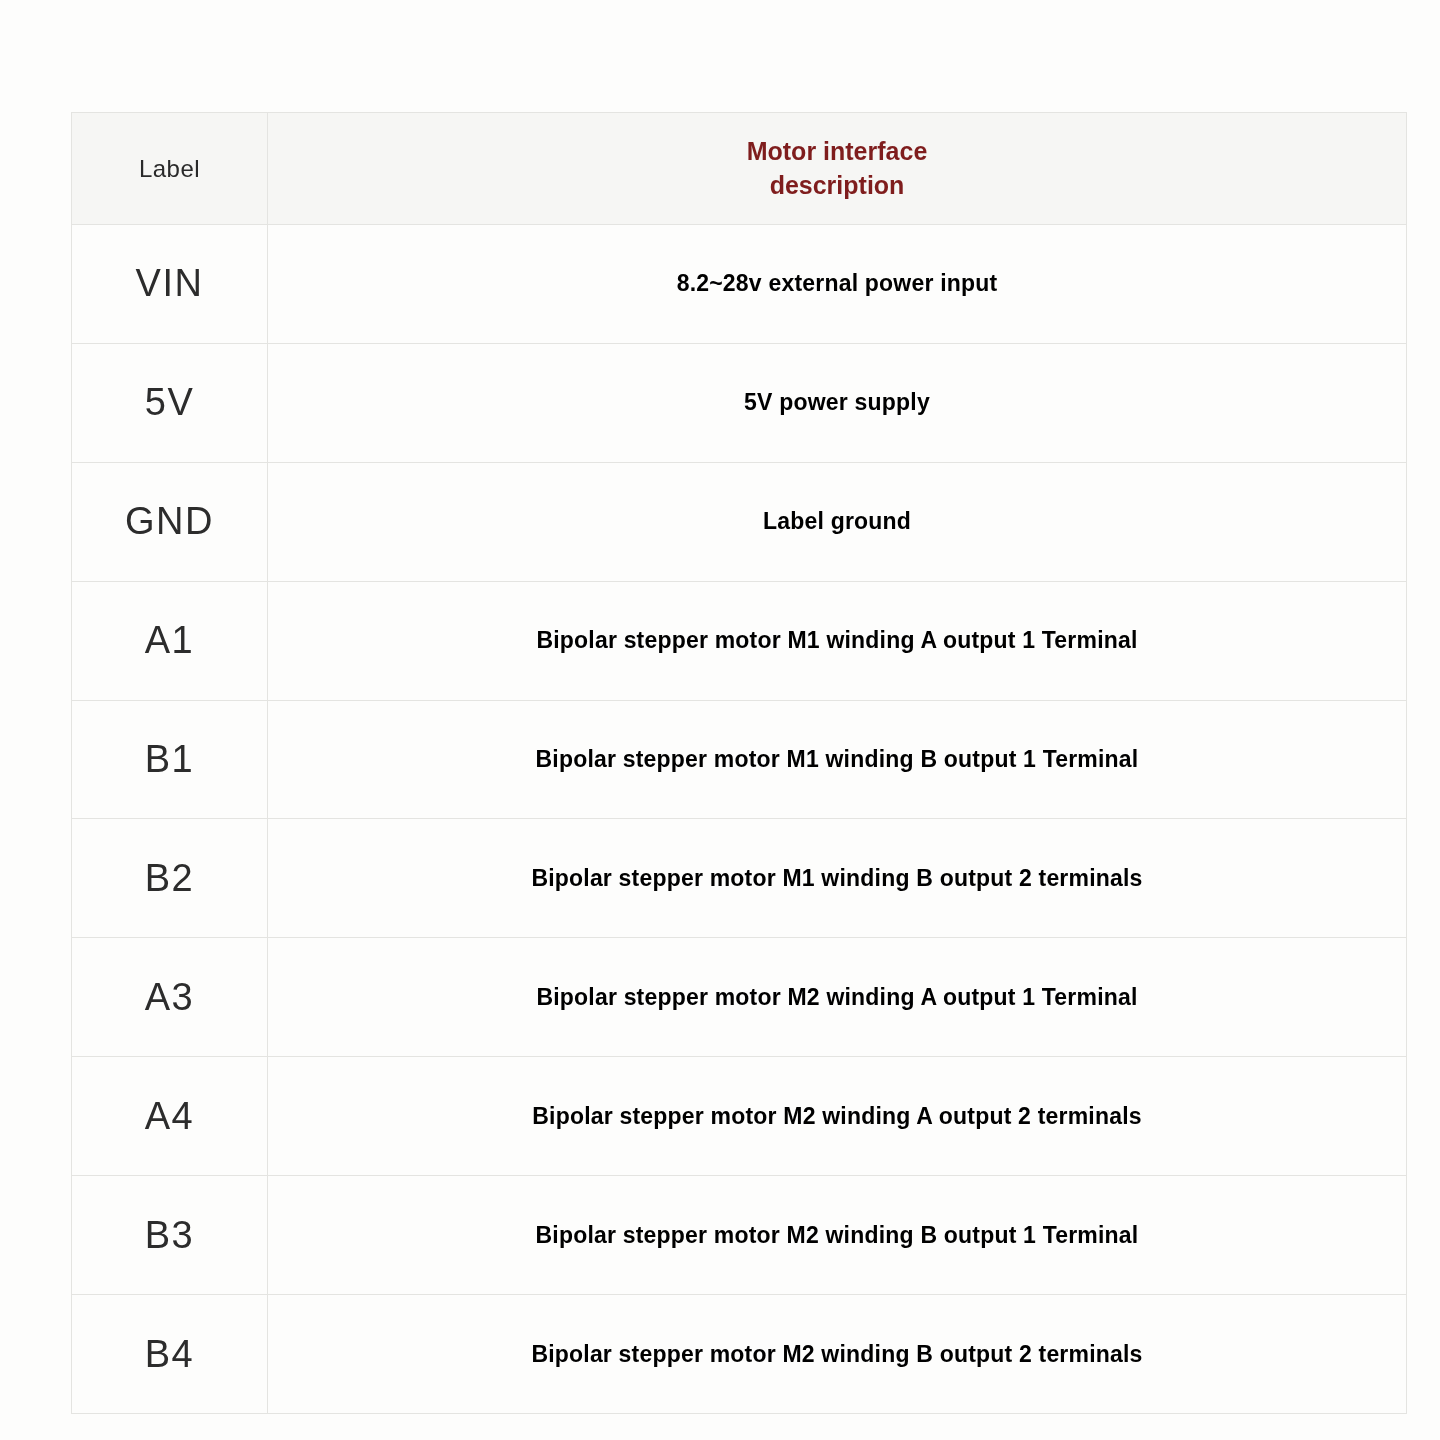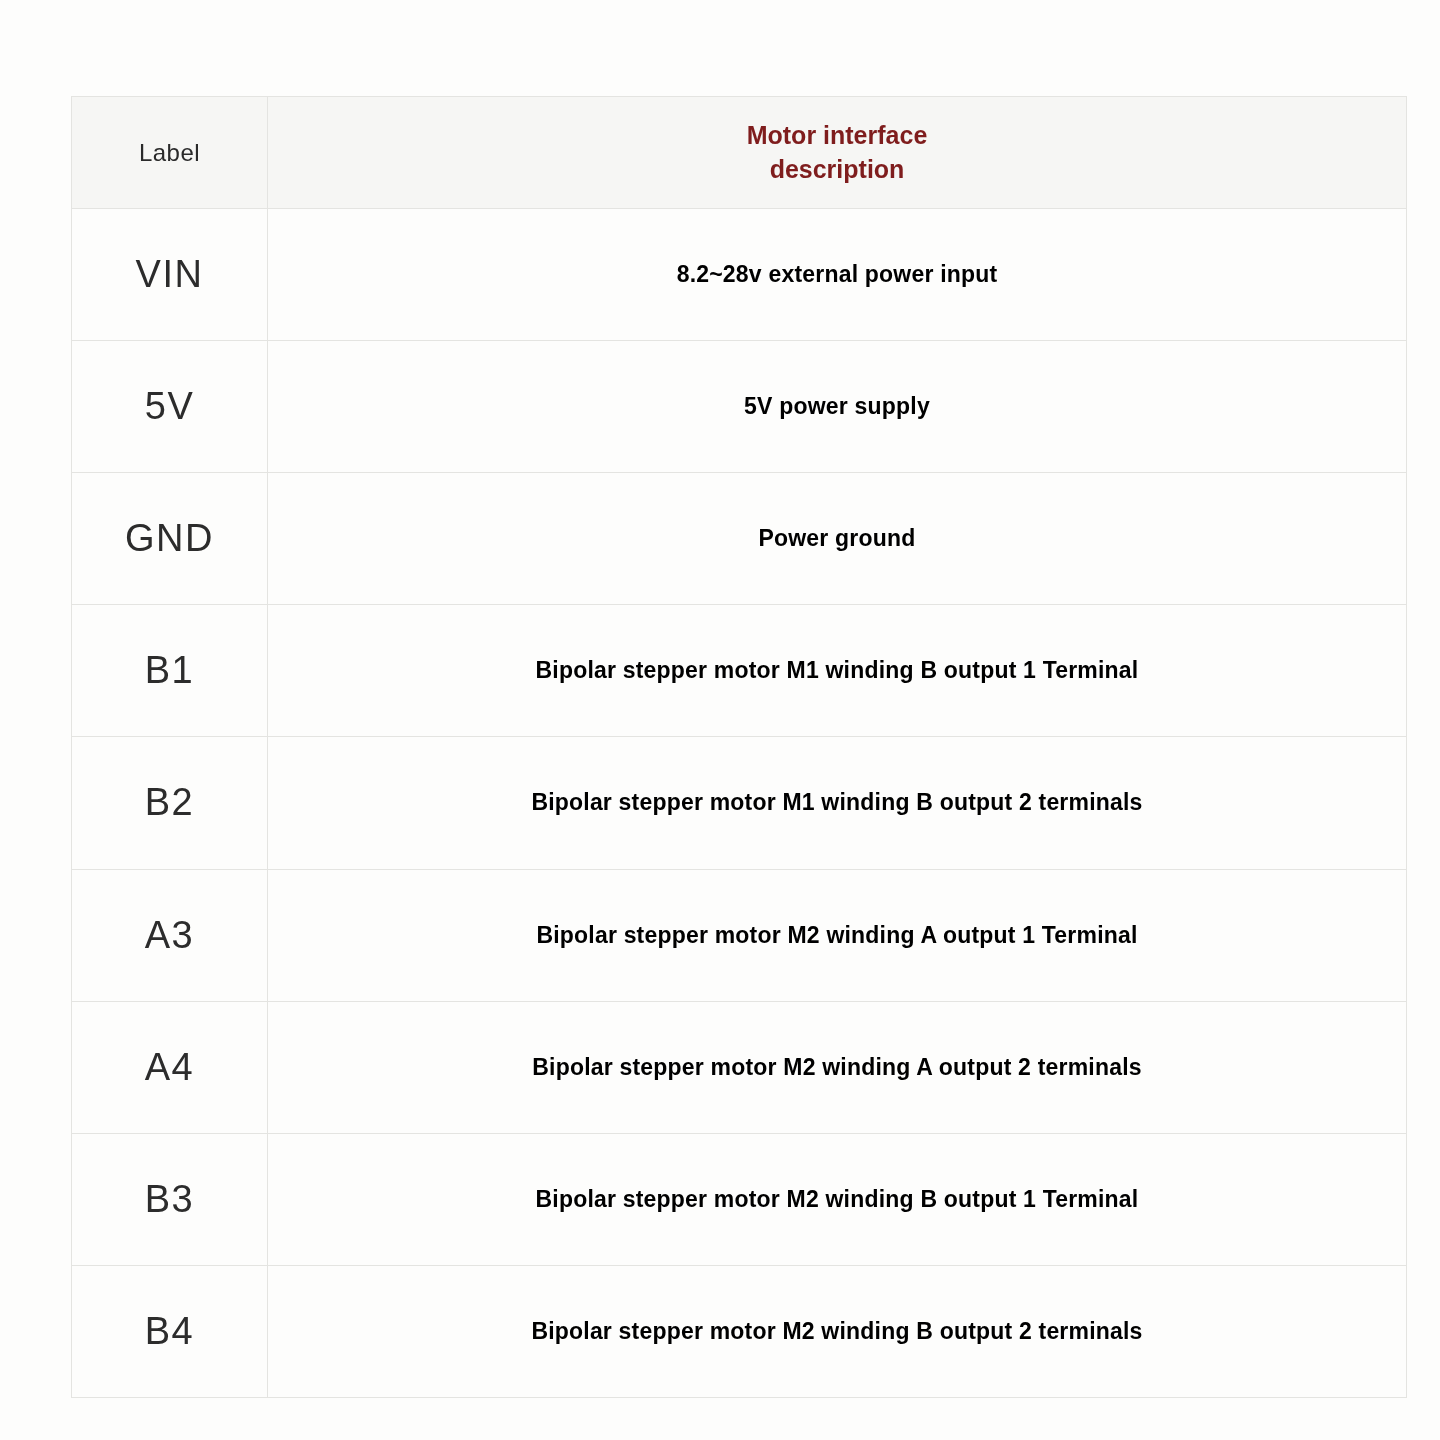--- a/index.html
+++ b/index.html
@@ -10,21 +10,21 @@
     width: 1440px;
     height: 1440px;
     position: relative;
     background: #fdfdfc;
     font-family: "Liberation Sans", sans-serif;
     color: #1d1d1d;
   }
   table.spec-table {
     position: absolute;
     left: 71px;
-    top: 96px;
+    top: 112px;
     width: 1336px;
     height: 1302px;
     border-collapse: collapse;
     table-layout: fixed;
   }
   .spec-table th,
   .spec-table td {
     border: 1px solid #e4e4e1;
     vertical-align: middle;
     text-align: center;
@@ -83,23 +83,27 @@
     <td class="cell-desc">8.2~28v external power input</td>
   </tr>
 
   <tr>
     <td class="cell-label">5V</td>
     <td class="cell-desc">5V power supply</td>
   </tr>
 
   <tr>
     <td class="cell-label">GND</td>
-    <td class="cell-desc">Power ground</td>
+    <td class="cell-desc">Label ground</td>
   </tr>
 
+  <tr>
+    <td class="cell-label">A1</td>
+    <td class="cell-desc">Bipolar stepper motor M1 winding A output 1 Terminal</td>
+  </tr>
 
 
   <tr>
     <td class="cell-label">B1</td>
     <td class="cell-desc">Bipolar stepper motor M1 winding B output 1 Terminal</td>
   </tr>
 
   <tr>
     <td class="cell-label">B2</td>
     <td class="cell-desc">Bipolar stepper motor M1 winding B output 2 terminals</td>

